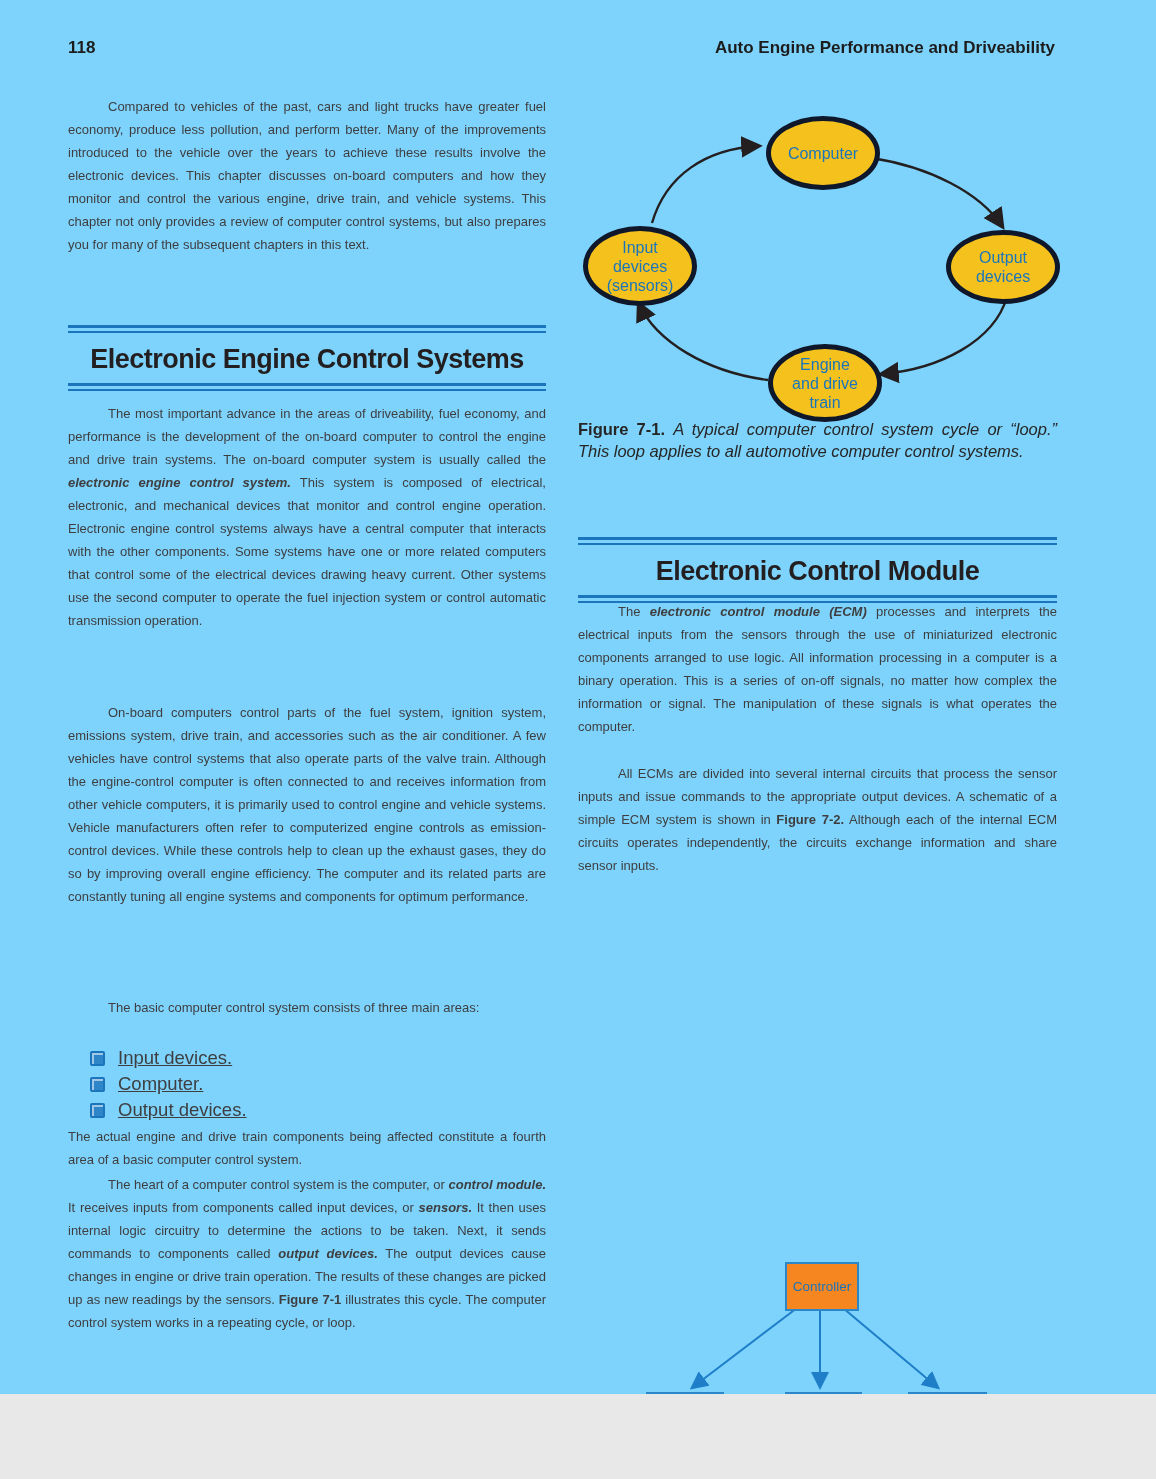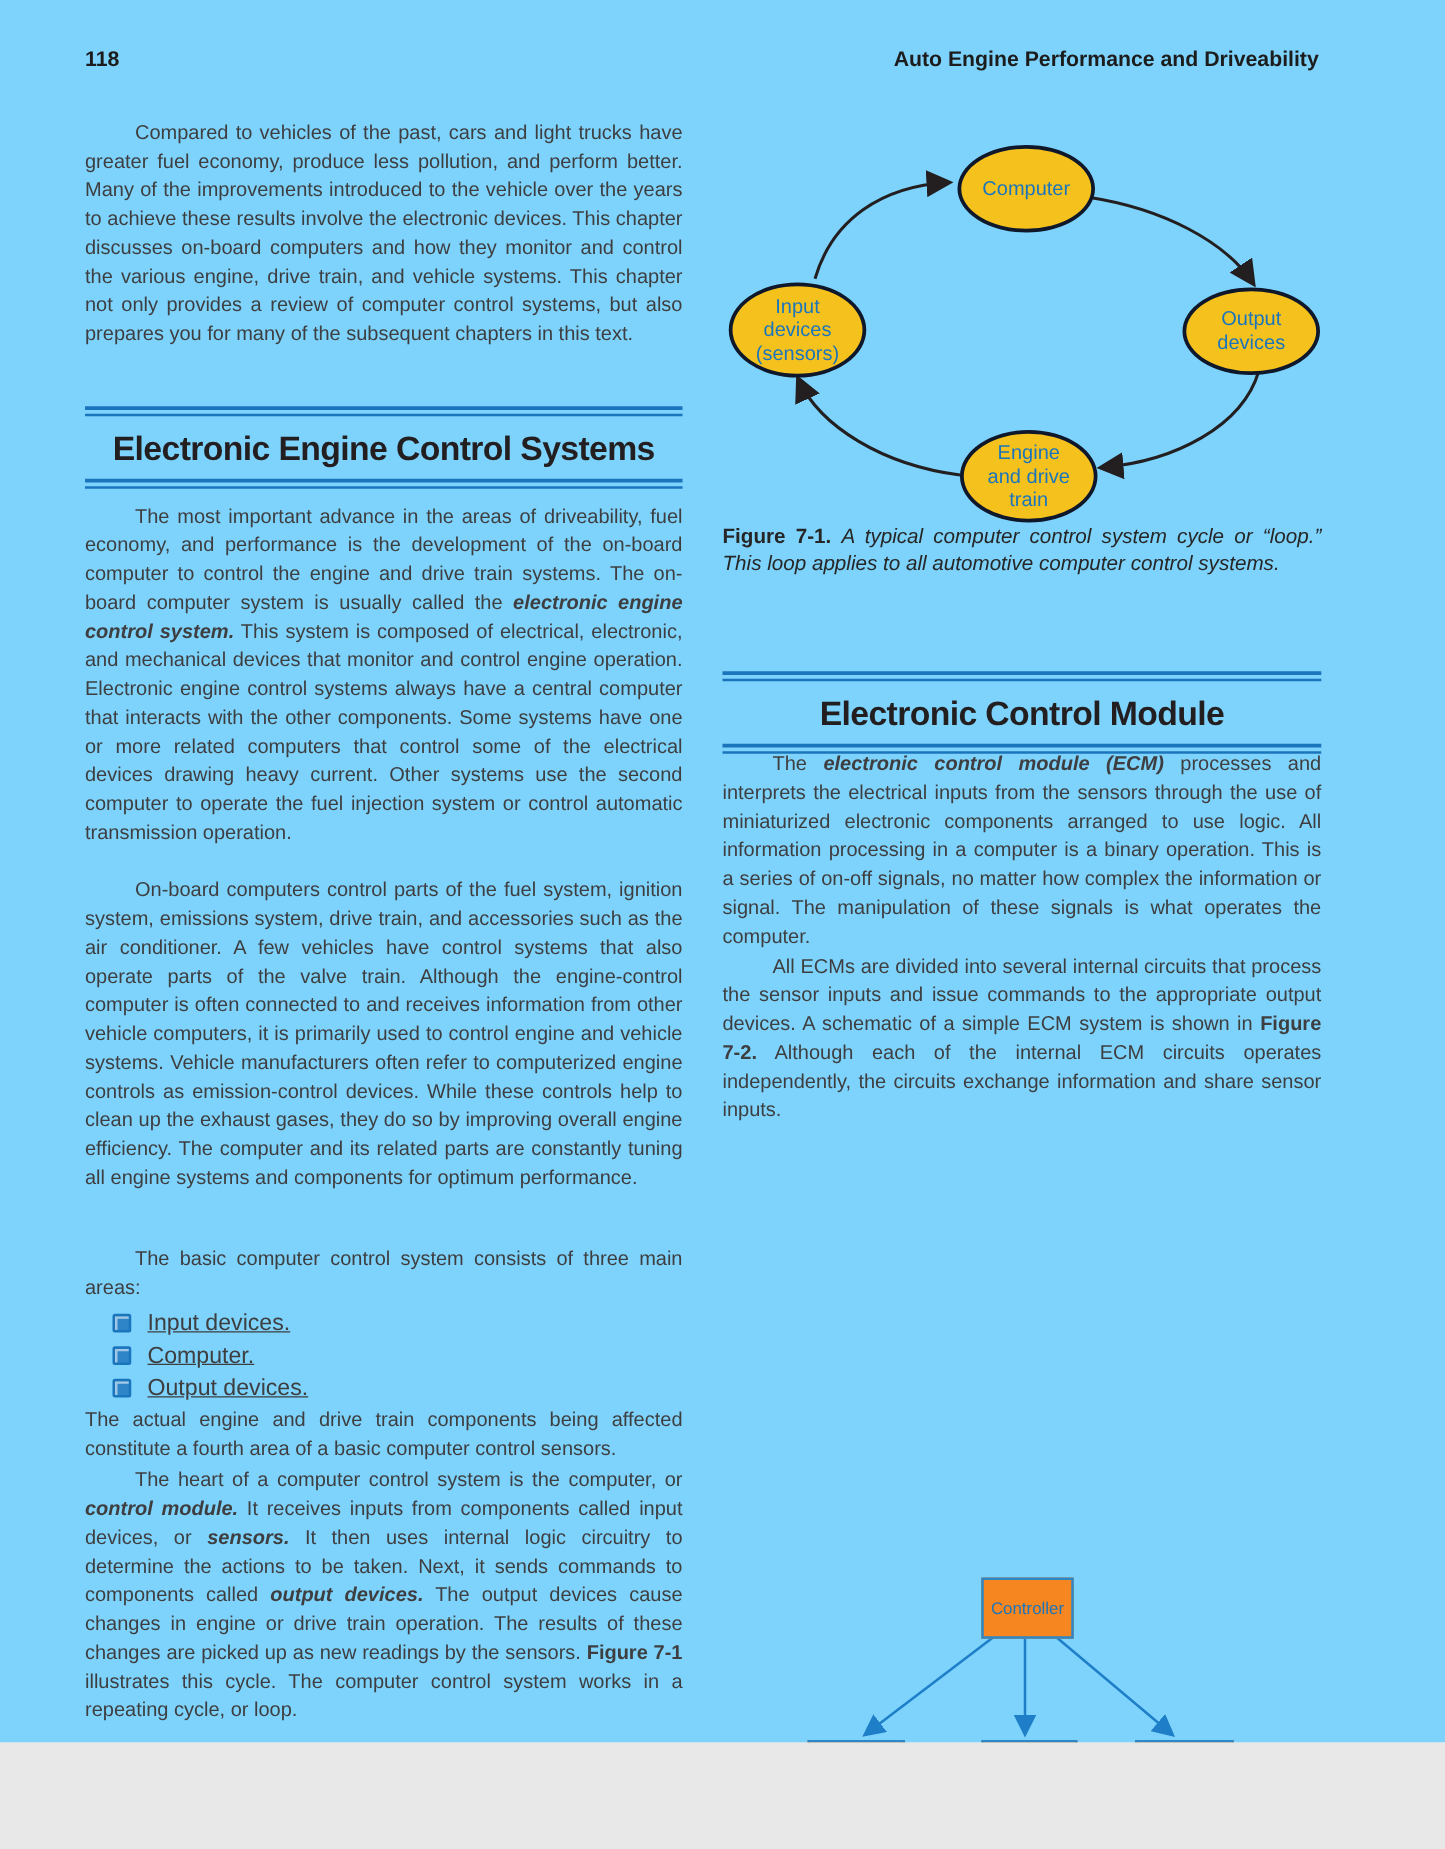--- a/index.html
+++ b/index.html
@@ -6,40 +6,40 @@
   .page{position:relative;width:1156px;height:1394px;background:#7dd3fc;margin:0 auto;
         font-family:"Liberation Sans",sans-serif;color:#3e3e40;overflow:hidden;}
   
   .hdr{position:absolute;top:38px;left:68px;right:101px;display:flex;justify-content:space-between;
        font-weight:bold;font-size:17px;color:#1c1c1c;}
   
   .col{position:absolute;top:95px;width:478px;}
   .col-left{left:68px;}
   .col-right{left:578px;width:479px;}
   .blk{position:absolute;left:0;right:0;}
-  .para{font-size:16px;line-height:23px;text-align:justify;margin:0;}
+  .para{font-size:13px;line-height:23px;text-align:justify;margin:0;}
   .ind{text-indent:40px;}
   .para .b{font-weight:bold;}
   .para .bi{font-weight:bold;font-style:italic;}
   
   .sect .rule{height:3px;background:#1b75bc;}
   .sect .rule2{height:2px;background:#1b75bc;margin-top:3px;}
   .sect h2{margin:9px 0 7px 0;text-align:center;font-size:27px;line-height:34px;color:#231f20;
            font-weight:bold;letter-spacing:-0.5px;}
   
   .bl{padding-left:22px;}
   .bl-item{display:flex;align-items:center;height:26px;font-size:18.5px;color:#3e3e40;}
   .bl-sq{width:11px;height:11px;background:#2e86c8;border:2px solid #1b75bc;border-radius:2px;
          box-shadow:inset 2px 2px 0 rgba(255,255,255,.55);margin-right:13px;flex:0 0 auto;}
   
   .fig{position:relative;}
   .fig svg{position:absolute;left:0;top:0;}
   .node{position:absolute;display:flex;align-items:center;justify-content:center;text-align:center;
         color:#1b75bc;white-space:pre-line;}
-  .oval{background:#f5c21d;border:3px solid #0f172a;border-radius:50%;
+  .oval{background:#f5c21d;border:5px solid #0f172a;border-radius:50%;
         font-size:16px;line-height:19px;}
   .rbox{background:#f6861f;border:2.5px solid #2b87c8;font-size:13.5px;line-height:15.5px;}
   .cap{font-size:16.5px;line-height:22px;text-align:justify;color:#262626;margin:0;}
   .cap .b{font-weight:bold;font-style:normal;}
   .cap .i{font-style:italic;}
   
   .foot{position:absolute;top:1433px;right:101px;font-size:15px;color:#3a3a3a;}
 </style>
 </head>
 <body>
@@ -74,21 +74,21 @@
       <div class="bl-item">
         <span class="bl-sq"></span>
         <span>Computer.</span>
       </div>
       <div class="bl-item">
         <span class="bl-sq"></span>
         <span>Output devices.</span>
       </div>
     </div>
 
-    <p class="para blk" style="top:1030px;"><span>The actual engine and drive train components being affected constitute a fourth area of a basic computer control sensors.</span></p>
+    <p class="para blk" style="top:1030px;"><span>The actual engine and drive train components being affected constitute a fourth area of a basic computer control system.</span></p>
     <p class="para ind blk" style="top:1078px;"><span>The heart of a computer control system is the computer, or </span><span class="bi">control module.</span><span> It receives inputs from components called input devices, or </span><span class="bi">sensors.</span><span> It then uses internal logic circuitry to determine the actions to be taken. Next, it sends commands to components called </span><span class="bi">output devices.</span><span> The output devices cause changes in engine or drive train operation. The results of these changes are picked up as new readings by the sensors. </span><span class="b">Figure 7-1</span><span> illustrates this cycle. The computer control system works in a repeating cycle, or loop.</span></p>
   </div>
 
   <div class="col col-right">
 
     <div class="fig blk" style="top:8px;height:314px;">
       <svg width="479" height="314" viewBox="0 0 479 314">
         <defs>
           <marker id="mK" markerWidth="9" markerHeight="9" refX="7" refY="4.5" orient="auto">
             <path d="M0,0 L9,4.5 L0,9 z" fill="#231f20"></path>

